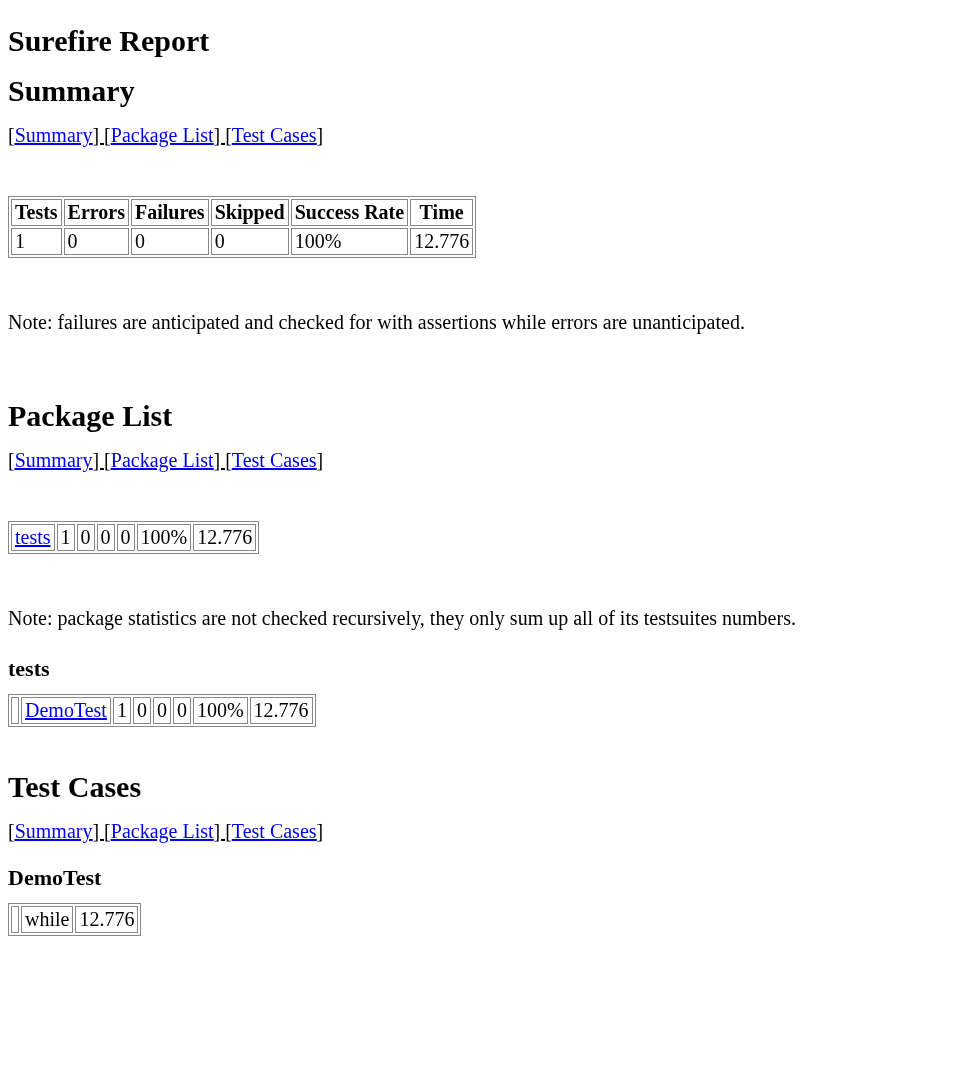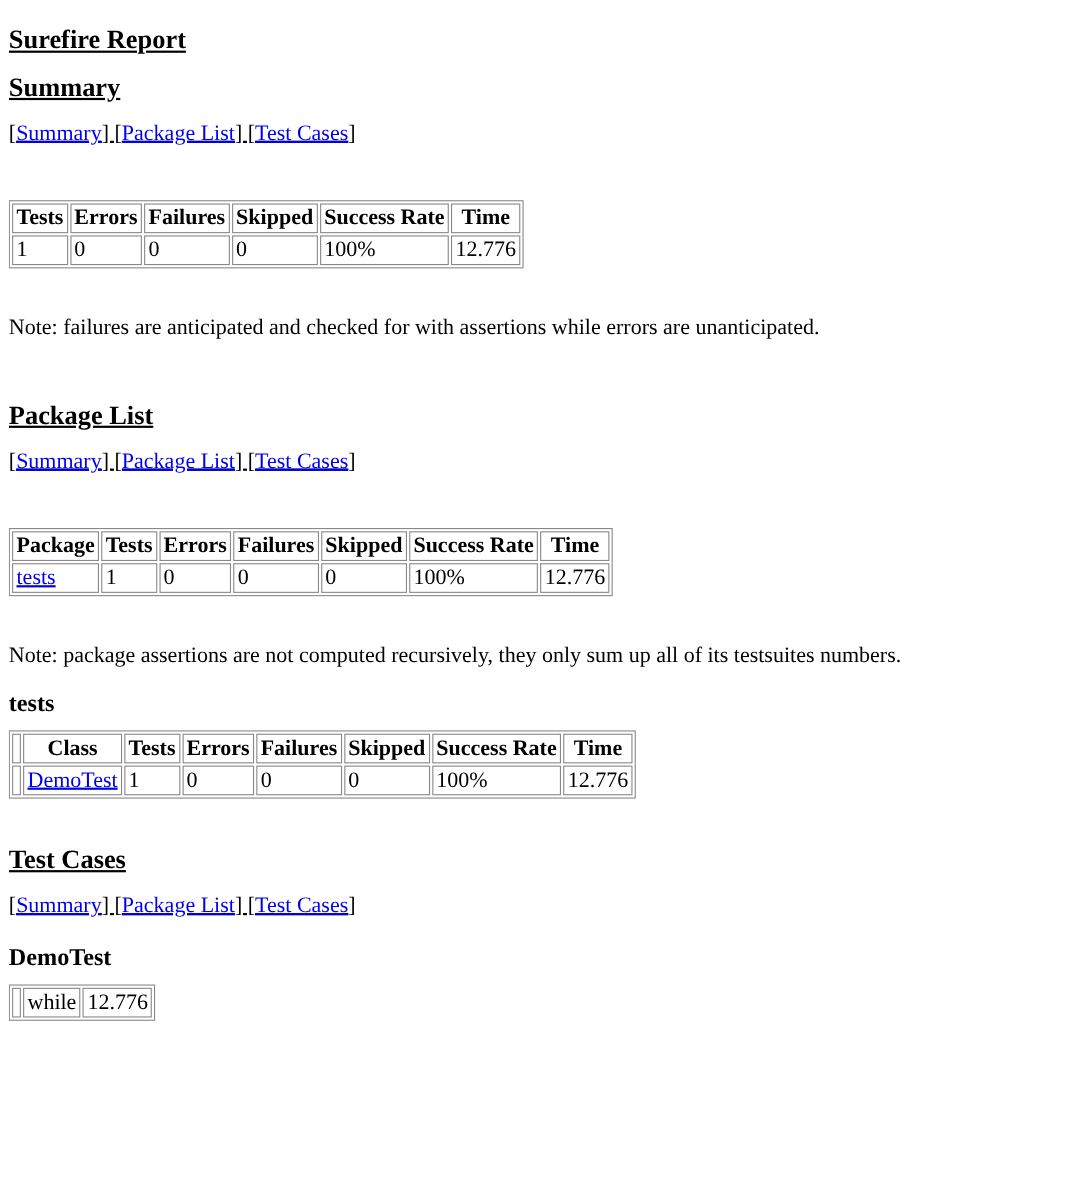--- a/index.html
+++ b/index.html
@@ -3,24 +3,23 @@
   <meta charset="utf-8">
   <style>
     body {
       font-family: "Times New Roman", Times, serif;
       font-size: 20px;
       margin: 8px;
       color: #000;
       background: #fff;
     }
     h2 {
-      font-size: 24px;
+      font-size: 30px;
       font-weight: bold;
       margin: 16px 0;
-      text-decoration: underline;
     }
     h3 {
       font-size: 22px;
       font-weight: bold;
       margin: 18px 0 12px 0;
     }
     a {
       color: #0000EE;
       text-decoration: underline;
     }
@@ -35,21 +34,21 @@
       padding: 1px 3px;
       font-size: 20px;
       text-align: left;
       vertical-align: top;
     }
     th {
       font-weight: bold;
       text-align: center;
     }
     p {
-      margin: 16px 0;
+      margin: 26px 0;
     }
     .navlinks {
       margin: 14px 0 22px 0;
       text-decoration: underline;
     }
   </style>
 </head>
 <body>
 
 
@@ -100,59 +99,40 @@
 <p class="navlinks">
   [<a href="#Summary">Summary</a>]
   [<a href="#Package_List">Package List</a>]
   [<a href="#Test_Cases">Test Cases</a>]
 </p>
 
 <br>
 
 <table>
   <tbody>
-      <tr>
-    <th>Package</th>
-    <th>Tests</th>
-    <th>Errors</th>
-    <th>Failures</th>
-    <th>Skipped</th>
-    <th>Success Rate</th>
-    <th>Time</th>
-  </tr>
   <tr>
     <td><a href="#tests">tests</a></td>
     <td>1</td>
     <td>0</td>
     <td>0</td>
     <td>0</td>
     <td>100%</td>
     <td>12.776</td>
   </tr>
 </tbody>
   </table>
 
 <br>
 
-<p>Note: package assertions are not computed recursively, they only sum up all of its testsuites numbers.</p>
+<p>Note: package statistics are not checked recursively, they only sum up all of its testsuites numbers.</p>
 
 <h3>tests</h3>
 
 <table>
   <tbody>
-      <tr>
-    <th></th>
-    <th>Class</th>
-    <th>Tests</th>
-    <th>Errors</th>
-    <th>Failures</th>
-    <th>Skipped</th>
-    <th>Success Rate</th>
-    <th>Time</th>
-  </tr>
   <tr>
     <td></td>
     <td><a href="#DemoTest">DemoTest</a></td>
     <td>1</td>
     <td>0</td>
     <td>0</td>
     <td>0</td>
     <td>100%</td>
     <td>12.776</td>
   </tr>

